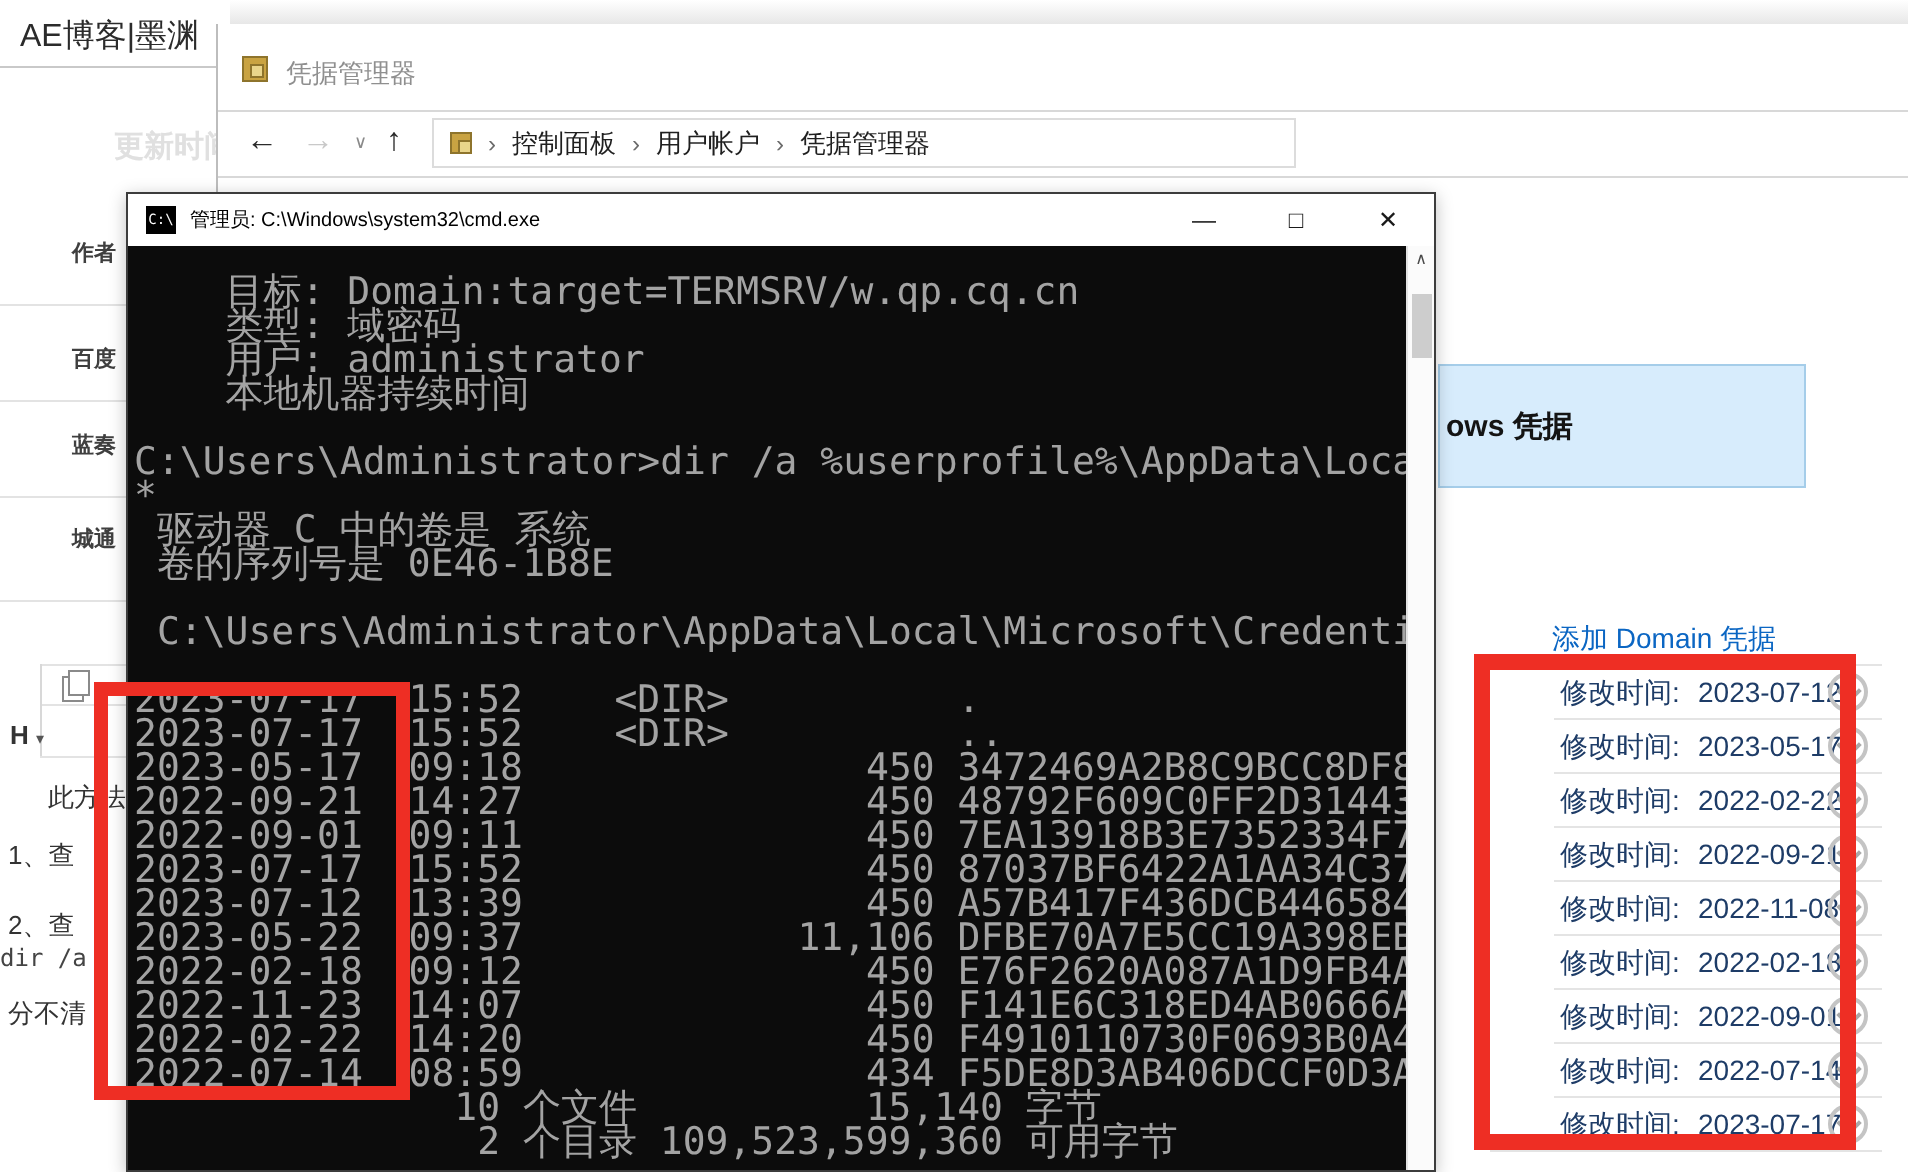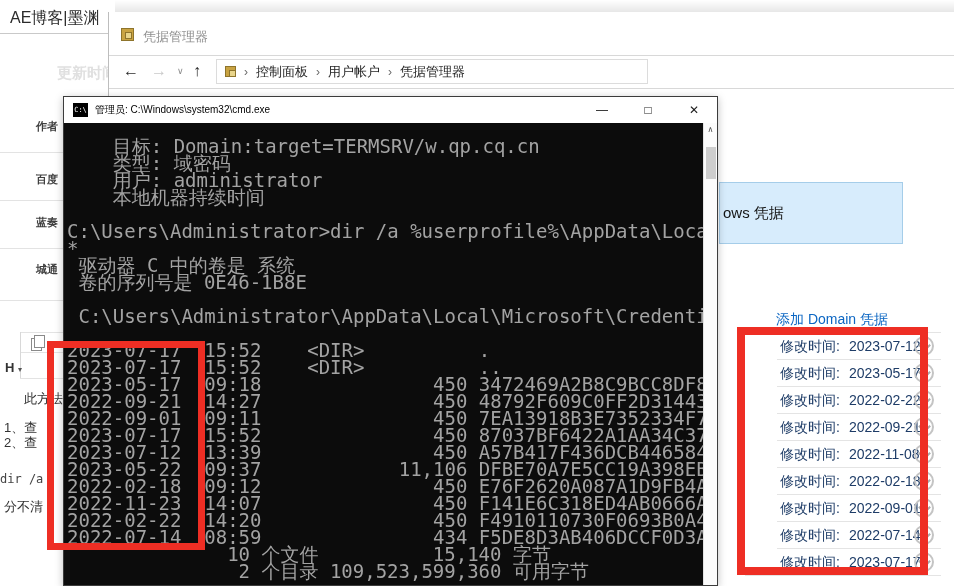--- a/index.html
+++ b/index.html
@@ -35,21 +35,21 @@
              border-bottom:1px solid #d8d8d8;background:#fff;}
   .nav-glyph{font-size:16px;color:#2b2b2b;}
   .nav-glyph.disabled{color:#c9c9c9;}
   .nav-caret{font-size:9px;color:#8a8a8a;}
   .crumb-box{left:107px;top:3px;width:432px;height:25px;border:1px solid #dcdcdc;background:#fff;
              display:flex;align-items:center;gap:8px;padding:0 8px;box-sizing:border-box;}
   .crumb-item{font-size:13px;color:#1f1f1f;}
   .crumb-sep{font-size:12px;color:#6a6a6a;}
   .section-box{left:610px;top:170px;width:184px;height:62px;background:#d7ecfc;
                border:1px solid #a5cde9;box-sizing:border-box;}
-  .section-box span{position:absolute;left:3px;top:21px;font-size:15px;font-weight:normal;color:#141414;}
+  .section-box span{position:absolute;left:3px;top:21px;font-size:15px;font-weight:bold;color:#141414;}
   .add-link{left:667px;top:299px;font-size:14px;color:#0b66c3;cursor:pointer;}
   .cred-rows{left:636px;top:320px;width:196px;border-bottom:1px solid #e4e4e4;}
   .cred-row{position:relative;height:26px;border-top:1px solid #e4e4e4;
             font-size:14px;color:#1e3c67;line-height:26px;margin-left:32px;}
   .cred-row .lbl{position:absolute;left:3px;}
   .cred-row .dt{position:absolute;left:72px;}
   .chev{position:absolute;left:137px;top:3px;width:20px;height:20px;border:2px solid #c4c4c4;
         border-radius:50%;box-sizing:border-box;}
   .chev i{position:absolute;left:4px;top:3px;width:7px;height:7px;
           border-right:2px solid #a9a9a9;border-bottom:2px solid #a9a9a9;transform:rotate(45deg);}
@@ -100,21 +100,21 @@
   <div class="hline" style="left:20px;top:22px;width:43px;"></div>
   <div class="hline" style="left:20px;top:48px;width:43px;"></div>
   <div class="vline" style="left:20px;top:2px;height:46px;"></div>
   <div class="abs copy-icon" style="left:31px;top:8px;"></div>
   <div class="abs h-drop" style="left:5px;top:30px;">
     <span>H</span>
     <span class="caret">▾</span>
   </div>
   <div class="abs frag" style="left:24px;top:60px;">此方法</div>
   <div class="abs frag" style="left:4px;top:89px;">1、查</div>
-  <div class="abs frag" style="left:4px;top:104px;">2、查</div>
+  <div class="abs frag" style="left:4px;top:124px;">2、查</div>
   <div class="abs frag-mono" style="left:0;top:142px;">dir /a</div>
   <div class="abs frag" style="left:4px;top:168px;">分不清</div>
 </div>
 
 <div class="abs cm-glow z1"></div>
 <div class="abs cm-window z1">
   <div class="abs vault-icon" style="left:12px;top:16px;"></div>
   <div class="abs cm-title" style="left:34px;top:16px;">凭据管理器</div>
 
   <div class="abs cm-navbar">

